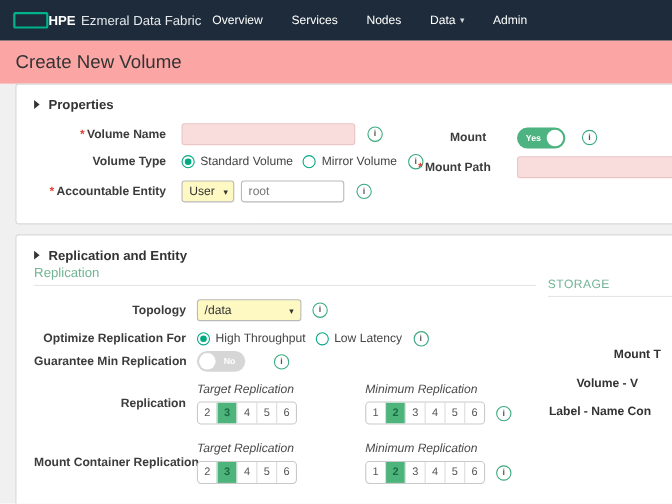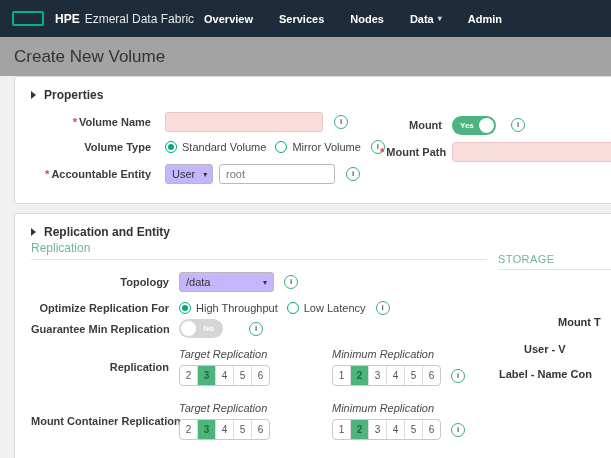--- a/index.html
+++ b/index.html
@@ -4,47 +4,47 @@
 <style>
   html,body{margin:0;padding:0;}
   #app{
     position:relative;width:611px;height:458px;overflow:hidden;
     background:#f0f0f0;font-family:"Liberation Sans",sans-serif;
     -webkit-font-smoothing:antialiased;color:#3c3c3c;
   }
   
   .nav{height:37px;background:#1d2b3a;display:flex;align-items:center;}
   .logo{width:28px;height:11px;border:2px solid #00b388;border-radius:2px;margin-left:12px;flex:none;}
-  .brand{display:flex;align-items:center;margin-left:11px;white-space:nowrap;}
+  .brand{display:flex;align-items:center;white-space:nowrap;}
   .brand .b1{color:#fff;font-weight:bold;font-size:12px;margin-right:5px;}
   .brand .b2{color:#e4e8ec;font-size:12px;}
   .cluster-tab{
     align-self:flex-start;height:32px;display:flex;align-items:center;
     background:#39495b;color:#fff;font-size:11px;font-weight:bold;
     padding:0 17px;margin-left:13px;white-space:nowrap;cursor:pointer;
   }
   .nav-items{display:flex;align-items:center;margin-left:10px;}
-  .nav-item{color:#fff;font-size:11px;font-weight:bold;margin-right:26px;white-space:nowrap;cursor:pointer;display:flex;align-items:center;justify-content:center;}
+  .nav-item{color:#fff;font-size:11px;font-weight:normal;margin-right:26px;white-space:nowrap;cursor:pointer;display:flex;align-items:center;justify-content:center;}
   .nav-caret{font-size:8px;margin-left:4px;color:#cfd6dd;}
   
-  .titlebar{padding:10px 14px 9px 14px;font-size:17px;color:#333;background:#a3a3a3;}
+  .titlebar{padding:10px 14px 9px 14px;font-size:17px;color:#333;background:#fca5a5;}
   
   .card{background:#fff;border:1px solid #d9d9d9;border-radius:3px;margin-left:14px;width:646px;position:relative;box-sizing:border-box;}
   #card-props{height:128px;margin-bottom:9px;}
   #card-repl{height:262px;}
   .sec-head{padding:11px 0 0 16px;font-size:12px;font-weight:bold;color:#333;display:flex;align-items:center;cursor:pointer;}
   .tri{width:0;height:0;border-left:5px solid #333;border-top:4px solid transparent;border-bottom:4px solid transparent;margin-right:8px;flex:none;}
   
   .row{display:flex;align-items:center;margin-bottom:7px;}
   .lbl{font-size:11px;font-weight:bold;color:#3c3c3c;text-align:right;white-space:nowrap;}
   .req{color:#e04438;margin-right:2px;font-weight:bold;font-size:11px;}
   .inp{height:20px;border:1px solid #b9b9b9;border-radius:3px;background:#fff;font-size:11px;color:#777;
        font-family:"Liberation Sans",sans-serif;padding:0 6px;box-sizing:border-box;}
   .inp.pink{background:#f9dcdc;border-color:#eac5c5;}
-  .select{height:20px;border:1px solid #b9b9b9;border-radius:3px;background:#c4b5fd;display:inline-flex;align-items:center;
+  .select{height:20px;border:1px solid #b9b9b9;border-radius:3px;background:#fef9c3;display:inline-flex;align-items:center;
           justify-content:space-between;font-size:11px;color:#333;padding:0 6px;box-sizing:border-box;cursor:pointer;white-space:nowrap;}
   .select .caret{font-size:8px;color:#333;margin-left:8px;}
   .info{width:12px;height:12px;border:1px solid #3aa97e;border-radius:50%;display:inline-flex;align-items:center;justify-content:center;
         font-size:8px;font-weight:bold;color:#555;flex:none;cursor:pointer;line-height:1;}
   .radio{width:12px;height:12px;border:1px solid #01a982;border-radius:50%;background:#fff;display:inline-block;position:relative;flex:none;cursor:pointer;box-sizing:border-box;}
   .radio.checked::after{content:"";position:absolute;left:2px;top:2px;width:6px;height:6px;border-radius:50%;background:#01a982;}
   .radio-lbl{font-size:11px;color:#444;margin:0 0 0 5px;white-space:nowrap;}
   .toggle{position:relative;width:44px;height:19px;border-radius:10px;flex:none;cursor:pointer;}
   .toggle .knob{position:absolute;top:2px;width:15px;height:15px;border-radius:50%;background:#fff;}
   .toggle .tg-lbl{position:absolute;top:0;line-height:19px;font-size:8px;font-weight:bold;color:#fff;}
@@ -58,21 +58,21 @@
   .seg{display:inline-flex;border:1px solid #c9c9c9;border-radius:4px;overflow:hidden;background:#fff;}
   .seg .seg-cell{width:17px;height:19px;line-height:19px;text-align:center;font-size:10px;color:#555;border-left:1px solid #dcdcdc;cursor:pointer;}
   .seg .seg-cell:first-child{border-left:none;}
   .seg .seg-cell.sel{background:#4db47b;color:#1b6b41;font-weight:bold;}
   .cap{font-size:11px;color:#4a4a4a;margin-bottom:5px;white-space:nowrap;font-style:italic;}
   .seg-line{display:flex;align-items:center;}
   
   .prop-form{margin:10px 0 0 16px;}
   .prop-form .lbl{width:120px;margin-right:14px;}
   .prop-right{position:absolute;left:365px;top:37px;}
-  .prop-right .lbl{width:62px;margin-right:10px;}
+  .prop-right .lbl{width:62px;margin-right:28px;}
   
   .col-left{margin:2px 0 0 16px;width:456px;}
   .col-head{font-size:12px;color:#72b594;padding-bottom:4px;border-bottom:1px solid #e4e4e4;margin-bottom:12px;}
   .col-left .lbl{width:138px;margin-right:10px;}
   .rep-groups{display:flex;gap:62px;}
   .rep-row{margin-bottom:16px;}
   .col-right{position:absolute;left:483px;top:39px;width:163px;}
   .col-right .col-head{letter-spacing:0.4px;font-size:11px;}
   .storage-label{position:absolute;font-size:11px;font-weight:bold;color:#333;white-space:nowrap;}
 </style>
@@ -127,21 +127,21 @@
         <span class="radio" style="margin-left:9px;"></span>
         <span class="radio-lbl">Mirror Volume</span>
         <span class="info" style="margin-left:10px;">i</span>
       </div>
       <div class="row">
         <span class="lbl"><span class="req">*</span><span>Accountable Entity</span></span>
         <span class="select" style="width:48px;">
           <span>User</span>
           <span class="caret">▾</span>
         </span>
-        <input class="inp" style="width: 116px; margin-left: 6px;" value="root">
+        <input class="inp" style="width: 94px; margin-left: 6px;" value="root">
         <span class="info" style="margin-left:11px;">i</span>
       </div>
     </div>
 
     <div class="prop-right">
       <div class="row" style="margin-bottom:6px;height:22px;">
         <span class="lbl">Mount</span>
         <span class="toggle on">
           <span class="tg-lbl">Yes</span>
           <span class="knob"></span>
@@ -252,18 +252,18 @@
               <span class="info" style="margin-left:10px;">i</span>
             </div>
           </div>
         </div>
       </div>
     </div>
 
     <div class="col-right">
       <div class="col-head">STORAGE</div>
       <div class="storage-label" style="left:60px;top:63px;">Mount T</div>
-      <div class="storage-label" style="left:26px;top:90px;">User - V</div>
+      <div class="storage-label" style="left:26px;top:90px;">Volume - V</div>
       <div class="storage-label" style="left:1px;top:115px;">Label - Name Con</div>
     </div>
   </div>
 
 </div>
 
 </body></html>

